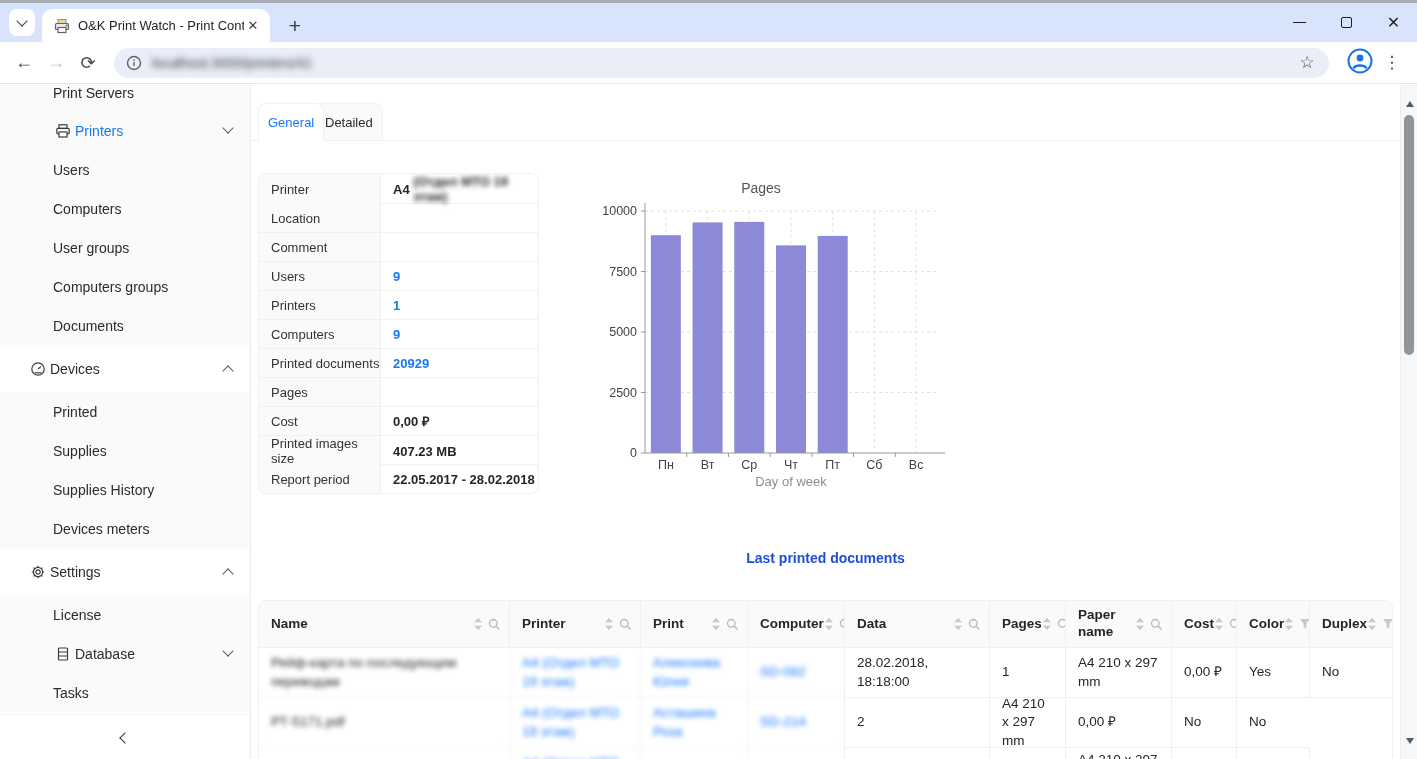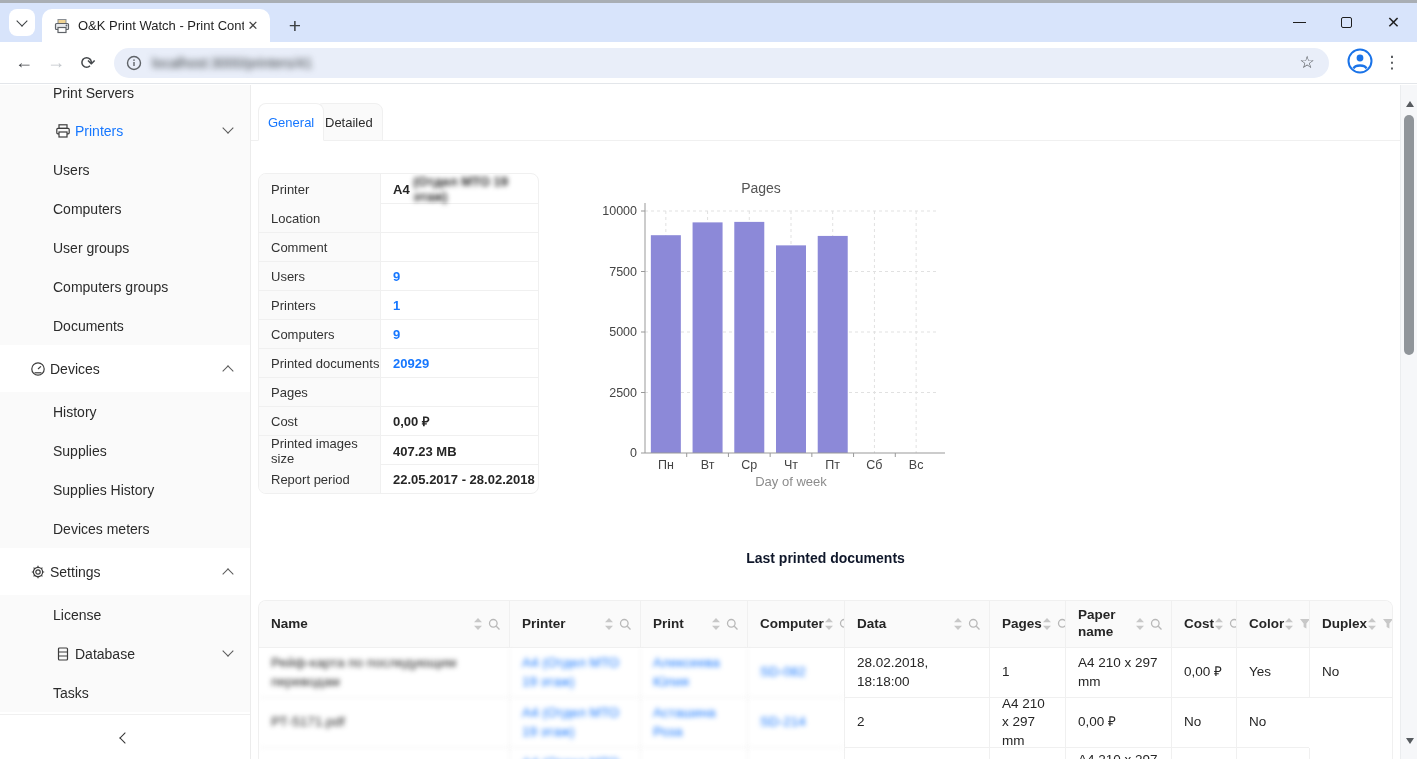--- a/index.html
+++ b/index.html
@@ -84,21 +84,21 @@
     font-weight:bold; color:#262626; }
   .prop-value.link { color:#1677ff; cursor:pointer; }
   .blur { filter:blur(2.5px); }
   .blur3 { filter:blur(3px); }
 
   
   .chart-box { position:absolute; left:341px; top:90px; width:370px; height:320px; }
 
   
   .docs-title { position:absolute; left:7px; top:465px; width:1135px; text-align:center;
-    font-size:14px; font-weight:bold; color:#0f172a; }
+    font-size:14px; font-weight:bold; color:#1d4ed8; }
   .docs-table { position:absolute; left:7px; top:515px; width:1135px; height:159px;
     border:1px solid #f0f0f0; border-bottom:none; border-radius:8px 8px 0 0; overflow:hidden; }
   .docs-grid { display:grid; grid-template-columns:250px 131px 107px 97px 145px 76px 106px 65px 73px 83px; }
   .th { background:#fafafa; height:47px; border-bottom:1px solid #f0f0f0; display:flex; align-items:center;
     justify-content:space-between; padding:0 8px 0 12px; font-size:13.5px; font-weight:bold; color:#262626; cursor:pointer; }
   .th + .th { border-left:1px solid #f0f0f0; }
   .th .hlabel { line-height:1.25; }
   .th .hicons { display:flex; align-items:center; gap:5px; flex:0 0 auto; }
   .td { height:50px; border-bottom:1px solid #f0f0f0; display:flex; align-items:center;
     padding:0 12px; font-size:13.5px; color:#262626; line-height:1.35; }
@@ -225,21 +225,21 @@
               <circle cx="8" cy="8" r="6.2" fill="none" stroke="#3c3c3c" stroke-width="1.2"></circle>
               <path d="M8 8 L11 5.4" stroke="#3c3c3c" stroke-width="1.2"></path>
               <path d="M4.5 11.8 H11.5" stroke="#3c3c3c" stroke-width="1.2"></path>
             </svg>
         </span>
         <span>Devices</span>
         <span class="chev up"></span>
       </div>
 
       <div class="side-item lvl2" style="top:307px">
-          <span>History</span>
+          <span>Printed</span>
         </div>
       <div class="side-item lvl2" style="top:346px">
           <span>Supplies</span>
         </div>
       <div class="side-item lvl2" style="top:385px">
           <span>Supplies History</span>
         </div>
       <div class="side-item lvl2" style="top:424px">
           <span>Devices meters</span>
         </div>

